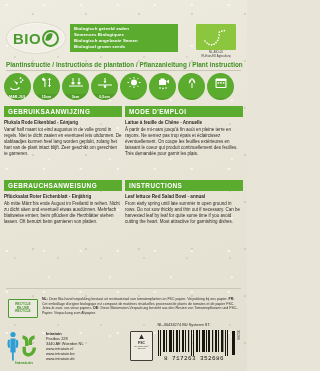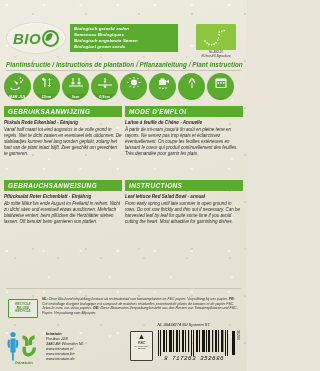--- a/index.html
+++ b/index.html
@@ -13,21 +13,21 @@
   .paper{
     position:absolute;inset:0;
     background:
       radial-gradient(circle at 18% 12%, rgba(255,255,255,.55) 0 1px, transparent 1.5px),
       radial-gradient(circle at 62% 30%, rgba(150,145,120,.25) 0 1px, transparent 1.5px),
       radial-gradient(circle at 80% 70%, rgba(255,255,255,.45) 0 1px, transparent 1.5px),
       radial-gradient(circle at 35% 85%, rgba(150,145,120,.2) 0 1px, transparent 1.5px),
       linear-gradient(160deg,#eeebe0 0%, #e7e4d6 55%, #e3e0d1 100%);
     background-size:37px 41px,53px 47px,61px 59px,43px 67px,100% 100%;
   }
-  .wrap{position:absolute;inset:0;font-style:italic;}
+  .wrap{position:absolute;inset:0;}
 
   
   .topband{position:absolute;left:0;top:0;width:247px;height:57px;}
   .bio-badge{
     position:absolute;left:6px;top:22px;width:58px;height:30px;
     background:#f2f0e6;border-radius:50%/50%;
     border:1px solid #dedbcd;
     box-shadow:0 0 0 1px rgba(255,255,255,.5) inset;
     display:flex;align-items:center;justify-content:center;
   }

